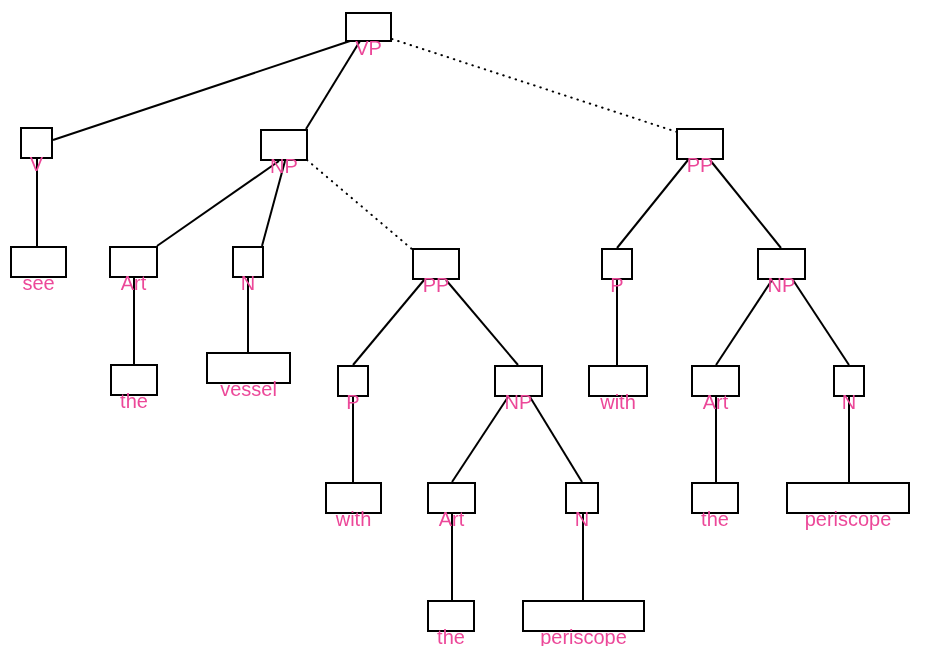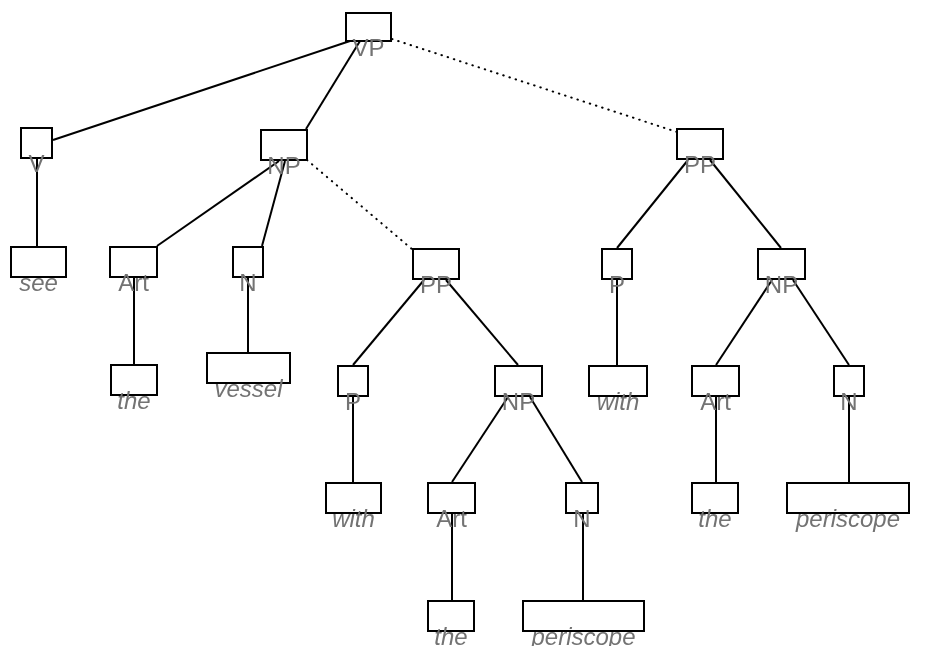--- a/index.html
+++ b/index.html
@@ -32,29 +32,28 @@
     background: #ffffff;
     display: flex;
     align-items: center;
     justify-content: center;
     line-height: 1;
     white-space: nowrap;
     z-index: 2;
   }
   .node-label {
     font-family: "Liberation Sans", sans-serif;
-    font-size: 24px;
+    font-size: 20px;
     font-style: normal;
-    color: #737373;
+    color: #ec4899;
     letter-spacing: 0px;
     padding-bottom: 2px;
     margin-top: 44px;
   }
   .leaf .node-label {
-    font-style: italic;
   }
 </style>
 </head>
 <body>
 
 <div id="tree-canvas">
   <svg id="edge-layer" viewBox="0 0 927 646" width="927" height="646" xmlns="http://www.w3.org/2000/svg">
       <line x1="350" y1="41" x2="53" y2="140" stroke="#000000" stroke-width="2"></line>
       <line x1="360" y1="41" x2="306" y2="129" stroke="#000000" stroke-width="2"></line>
       <line x1="392" y1="39" x2="677" y2="132" stroke="#000000" stroke-width="2" stroke-linecap="round" stroke-dasharray="0.5 6"></line>

